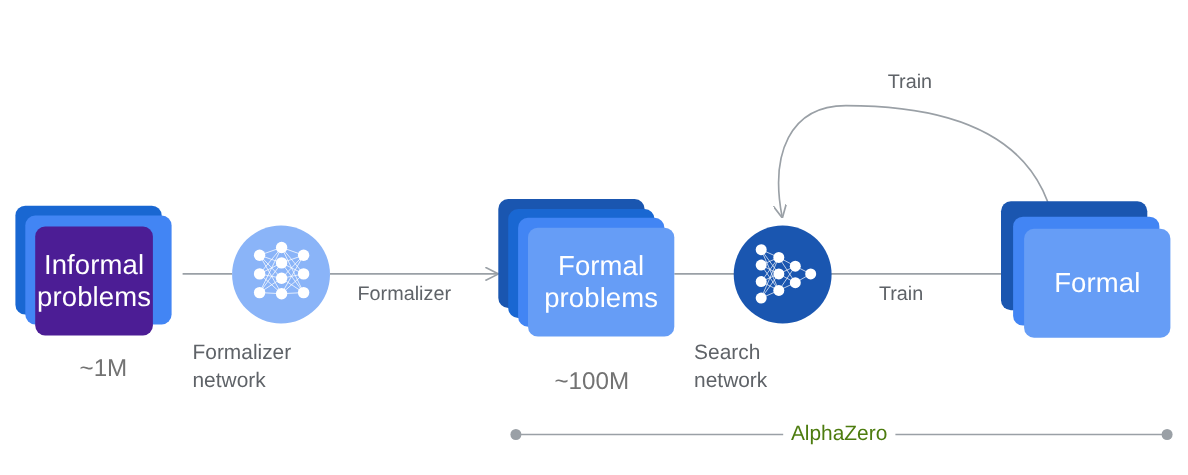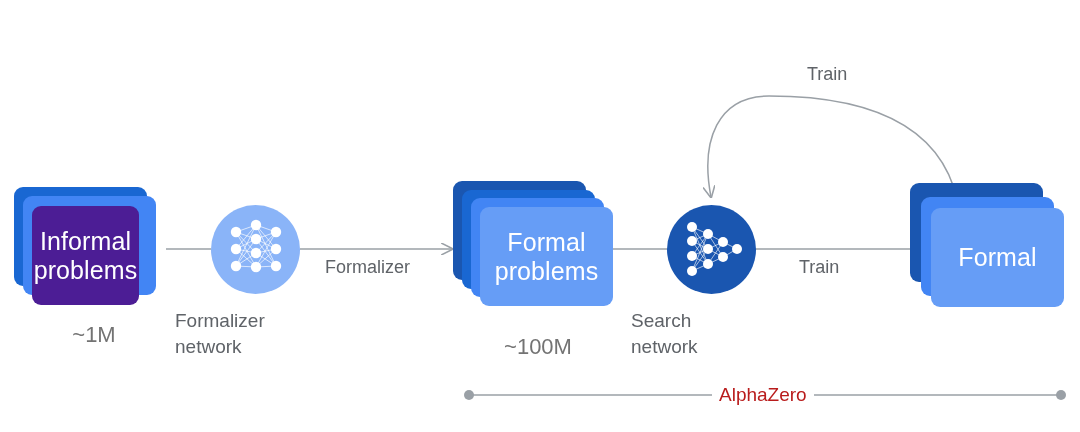--- a/index.html
+++ b/index.html
@@ -70,21 +70,21 @@
   
   .edge-label {
     position: absolute;
     color: #5f6368;
     font-size: 18px;
     white-space: nowrap;
     text-align: center;
   }
   .bracket-label {
     position: absolute;
-    color: #b91c1c;
+    color: #4d7c0f;
     font-size: 19px;
     white-space: nowrap;
     background: #ffffff;
     padding: 0 7px;
   }
 </style>
 </head>
 <body>
 
 <div id="diagram">

